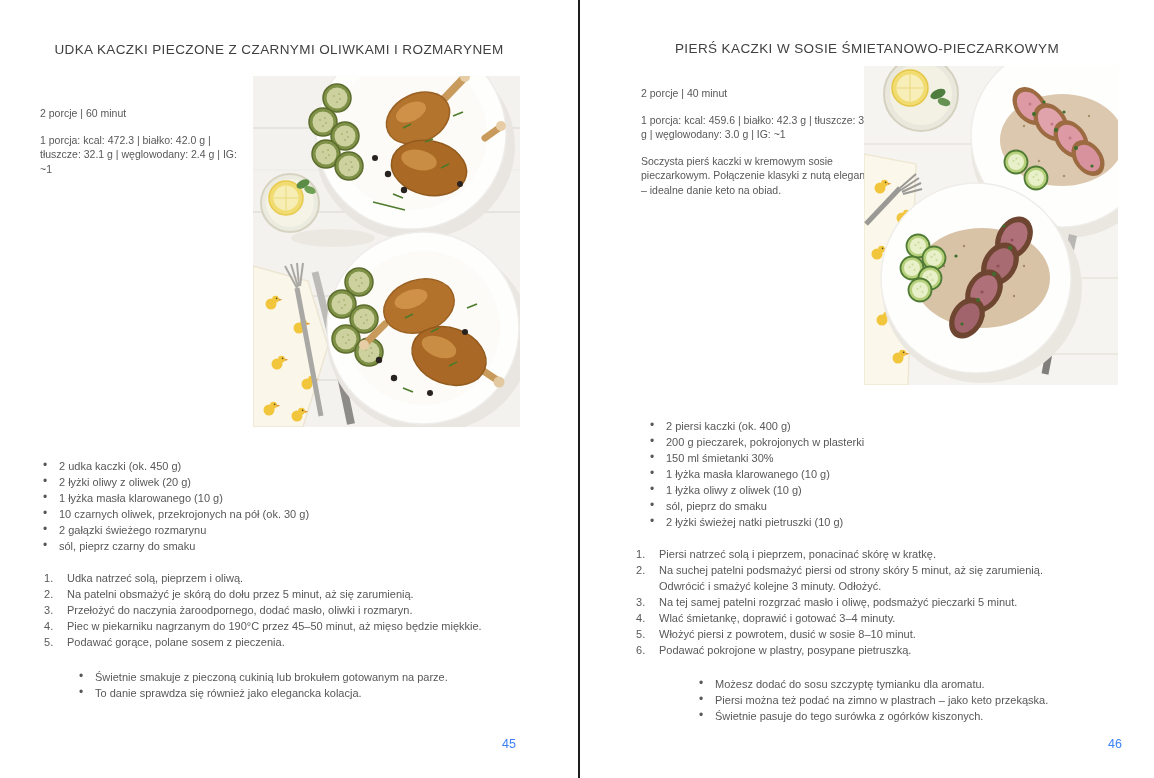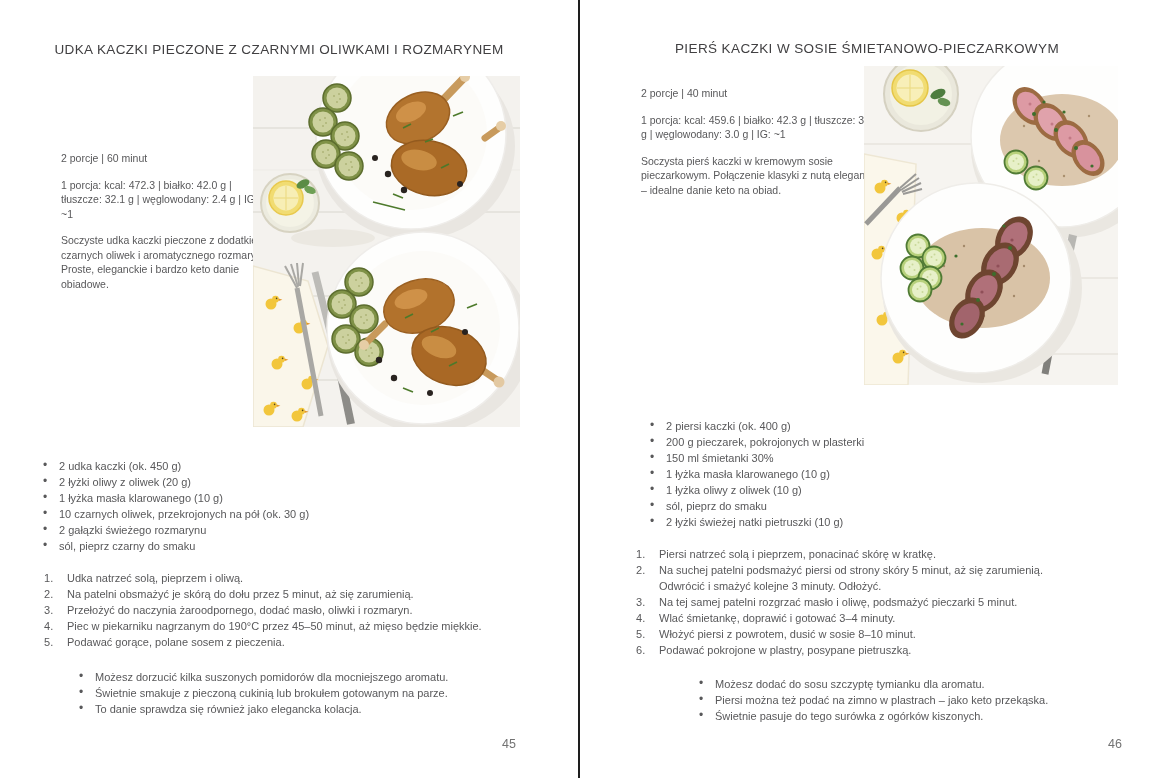--- a/index.html
+++ b/index.html
@@ -13,21 +13,21 @@
   .p46{left:580px;width:574px;}
 
   .title{
     position:absolute;font-size:13.5px;letter-spacing:.4px;color:#414042;
     text-align:center;line-height:26px;font-weight:400;
   }
   .p45 .title{left:38px;top:28px;width:482px;}
   .p46 .title{left:28px;top:27px;width:518px;}
 
   .meta{position:absolute;font-size:10.5px;line-height:14.5px;}
-  .p45 .meta{left:61px;top:106px;width:210px;margin-top:45px;}
+  .p45 .meta{left:40px;top:106px;width:210px;}
   .p46 .meta{left:61px;top:86px;width:240px;}
   .meta .servings{margin:0 0 12px 0;}
   .meta .nutrition{margin:0 0 12px 0;}
   .meta p{margin:0;}
 
   .photo{position:absolute;overflow:hidden;}
   .p45 .photo{left:253px;top:76px;width:267px;height:351px;}
   .p46 .photo{left:284px;top:66px;width:254px;height:319px;}
   .photo svg{display:block;}
 
@@ -40,21 +40,21 @@
   ol.lst li::before{counter-increment:step;content:counter(step) ".";position:absolute;left:0;color:#58585a;}
 
   .p45 .ingredients{left:32px;top:449px;width:480px;}
   .p45 .steps{left:35px;top:561px;width:508px;}
   .p45 .tips{left:68px;top:660px;width:455px;}
 
   .p46 .ingredients{left:59px;top:409px;width:470px;}
   .p46 .steps{left:47px;top:537px;width:432px;}
   .p46 .tips{left:108px;top:667px;width:440px;}
 
-  .pagenum{position:absolute;font-size:12.5px;color:#737373;}
+  .pagenum{position:absolute;font-size:12.5px;color:#3b82f6;}
   .p45 .pagenum{left:502px;top:737px;}
   .p46 .pagenum{left:528px;top:737px;}
   .hiddendefs{position:absolute;width:0;height:0;overflow:hidden;}
 </style>
 </head>
 <body>
 
 <div class="hiddendefs" aria-hidden="true">
   <svg width="0" height="0">
     <defs>
@@ -84,21 +84,20 @@
 </div>
 
 <div class="canvas">
 
   <section class="page p45">
     <h1 class="title">UDKA KACZKI PIECZONE Z CZARNYMI OLIWKAMI I ROZMARYNEM</h1>
 
     <div class="meta">
       <p class="servings">2 porcje | 60 minut</p>
       <p class="nutrition">1 porcja: kcal: 472.3 | białko: 42.0 g | tłuszcze: 32.1 g | węglowodany: 2.4 g | IG: ~1</p>
-      <p class="desc">Soczyste udka kaczki pieczone z dodatkiem czarnych oliwek i aromatycznego rozmarynu. Proste, eleganckie i bardzo keto danie obiadowe.</p>
     </div>
 
     <div class="photo">
       <svg viewBox="0 0 267 351" width="267" height="351">
         <g>
           <rect width="267" height="351" fill="#f4f2ee"></rect>
           <line x1="0" y1="52" x2="267" y2="52" stroke="#e2dfd9" stroke-width="1.5"></line>
           <line x1="0" y1="136" x2="267" y2="136" stroke="#e2dfd9" stroke-width="1.5"></line>
           <line x1="0" y1="220" x2="267" y2="220" stroke="#e2dfd9" stroke-width="1.5"></line>
           <line x1="0" y1="304" x2="267" y2="304" stroke="#e2dfd9" stroke-width="1.5"></line>
@@ -224,21 +223,20 @@
 
     <li><span>Udka natrzeć solą, pieprzem i oliwą.</span></li>
         <li><span>Na patelni obsmażyć je skórą do dołu przez 5 minut, aż się zarumienią.</span></li>
         <li><span>Przełożyć do naczynia żaroodpornego, dodać masło, oliwki i rozmaryn.</span></li>
         <li><span>Piec w piekarniku nagrzanym do 190°C przez 45–50 minut, aż mięso będzie miękkie.</span></li>
         <li><span>Podawać gorące, polane sosem z pieczenia.</span></li>
       </ol>
 
     <ul class="lst tips">
 
-    <li><span>Możesz dorzucić kilka suszonych pomidorów dla mocniejszego aromatu.</span></li>
         <li><span>Świetnie smakuje z pieczoną cukinią lub brokułem gotowanym na parze.</span></li>
         <li><span>To danie sprawdza się również jako elegancka kolacja.</span></li>
       </ul>
 
     <div class="pagenum">45</div>
   </section>
 
   <div class="divider"></div>
 
   <section class="page p46">

